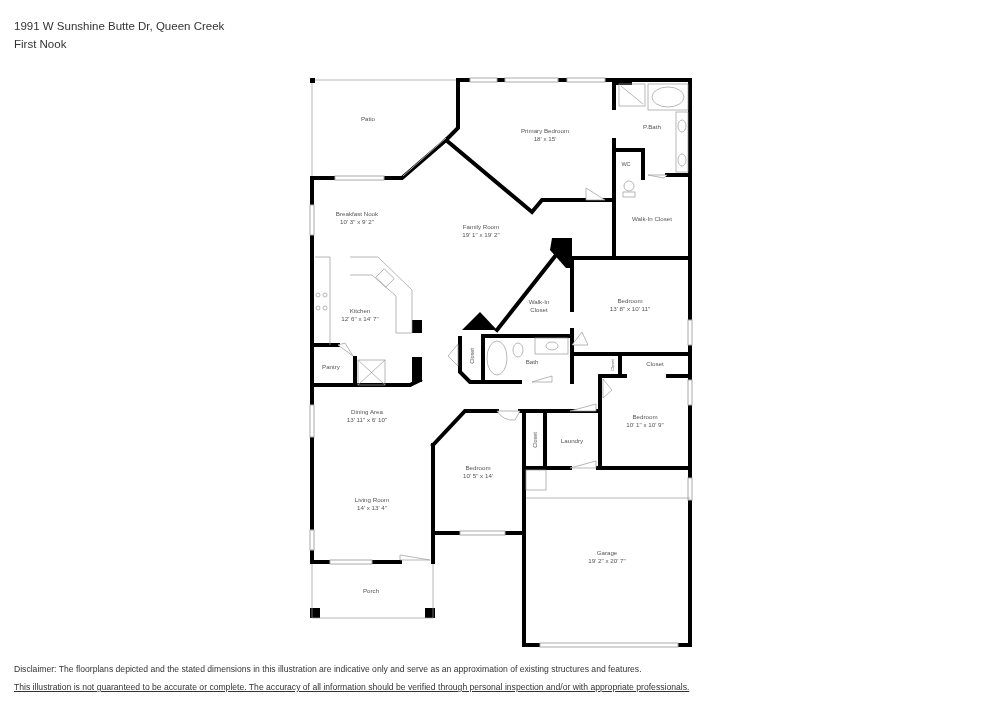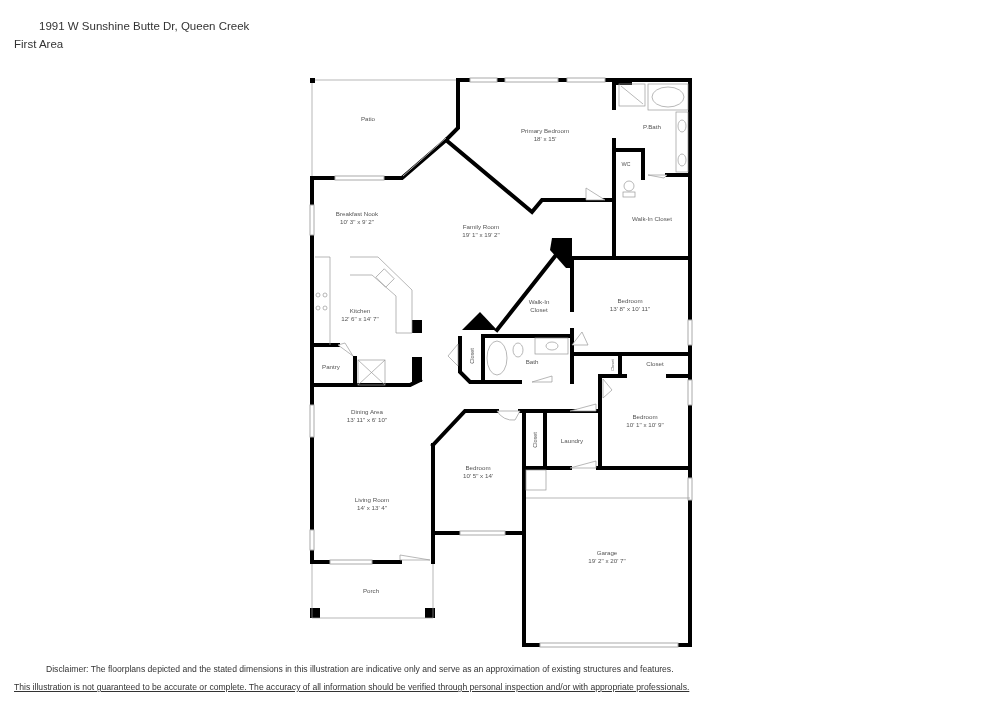--- a/index.html
+++ b/index.html
@@ -1,37 +1,37 @@
 <!DOCTYPE html>
 <html><head>
 <meta charset="utf-8">
 <style>
   html, body { margin: 0; padding: 0; background: #ffffff; }
   body { width: 1000px; height: 707px; position: relative; overflow: hidden;
          font-family: "Liberation Sans", sans-serif; color: #333; }
   .hdr { position: absolute; left: 14px; font-size: 11.5px; color: #333; }
-  .hdr.t1 { top: 20px; margin-left: 25px; }
+  .hdr.t1 { top: 20px; }
   .hdr.t2 { top: 38px; }
   .disc { position: absolute; left: 14px; font-size: 8.6px; color: #333; white-space: nowrap; }
-  .disc.d1 { top: 664px; margin-left: 32px; }
+  .disc.d1 { top: 664px; }
   .disc.d2 { top: 682px; text-decoration: underline; }
   svg.plan { position: absolute; left: 0; top: 0; }
   .lbl { font-family: "Liberation Sans", sans-serif; font-size: 6.2px; fill: #555; text-anchor: middle; }
   .lbl-v { font-family: "Liberation Sans", sans-serif; font-size: 5.5px; fill: #555; text-anchor: middle; }
   .wall { stroke: #000; stroke-width: 4; fill: none; stroke-linecap: square; }
   .thin { stroke: #999; stroke-width: 0.7; fill: none; }
   .win { stroke: #aaa; stroke-width: 1; fill: #fff; }
   .door { stroke: #999; stroke-width: 0.7; fill: #fff; }
   .solid { fill: #000; }
 </style>
 </head>
 <body>
 
 <div class="hdr t1">1991 W Sunshine Butte Dr, Queen Creek</div>
-<div class="hdr t2">First Area</div>
+<div class="hdr t2">First Nook</div>
 
 <svg class="plan" width="1000" height="707" viewBox="0 0 1000 707">
 
   <g>
     <polyline class="thin" points="312,80 458,80"></polyline>
     <line class="thin" x1="312" y1="80" x2="312" y2="178"></line>
     <rect class="solid" x="310" y="78" width="5" height="5"></rect>
   </g>
 
   <g>

